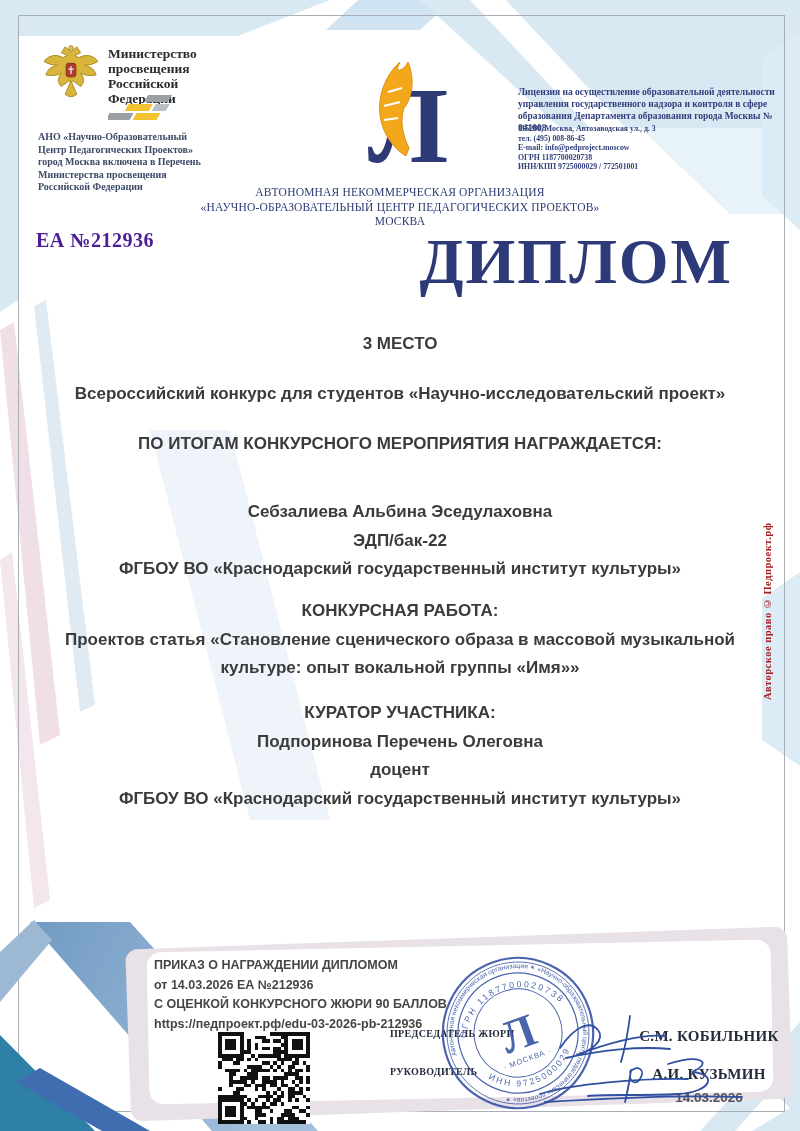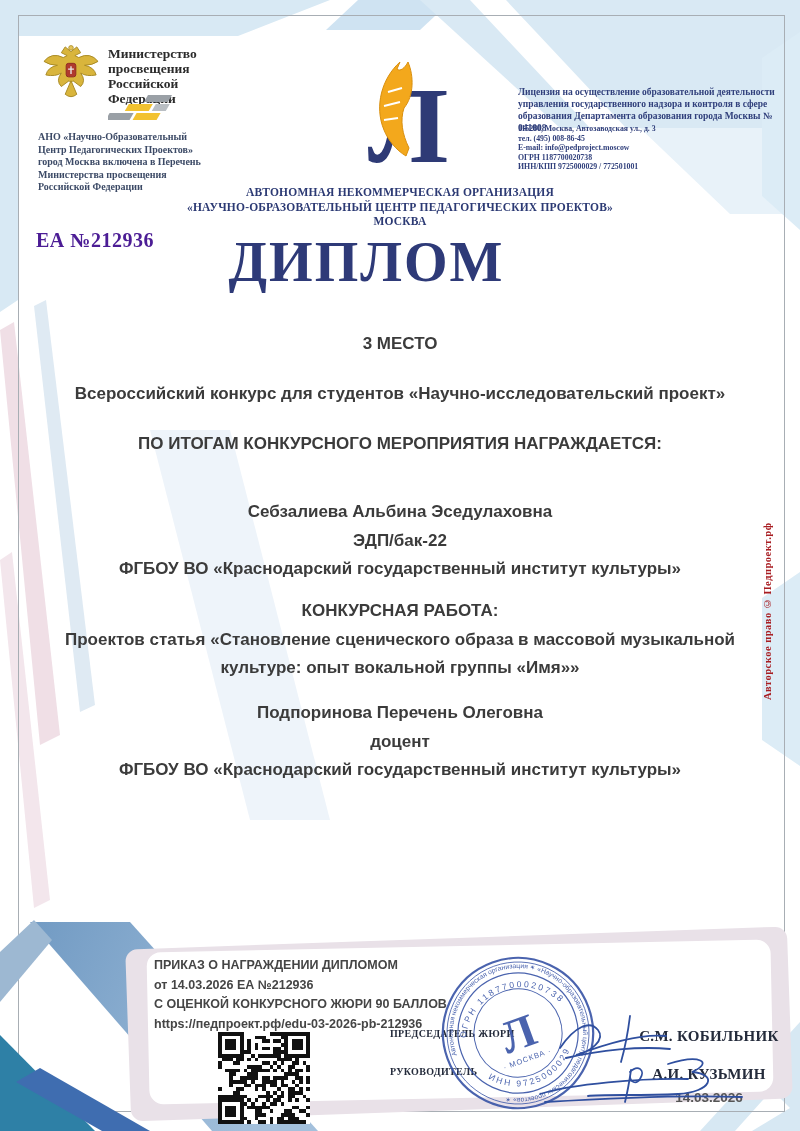--- a/index.html
+++ b/index.html
@@ -21,25 +21,25 @@
   .hdr{z-index:5;}
   .ministry-name{left:108px;top:46px;width:118px;font-family:"Liberation Serif",serif;
       font-weight:bold;font-size:13.5px;line-height:15px;color:#2b2b2b;}
   .accred{left:38px;top:131px;width:178px;font-family:"Liberation Serif",serif;
       font-weight:bold;font-size:10px;line-height:12.5px;color:#3c4a66;}
   .license{left:518px;top:86px;width:268px;font-family:"Liberation Serif",serif;
       font-weight:bold;font-size:9.5px;line-height:12px;color:#31407c;}
   .contacts{left:518px;top:124px;width:250px;font-family:"Liberation Serif",serif;
       font-weight:bold;font-size:7.8px;line-height:9.6px;color:#31407c;}
   .orgname{left:0;top:185px;width:800px;text-align:center;font-family:"Liberation Serif",serif;
-      font-weight:bold;font-size:11.5px;line-height:14.5px;color:#2c3a74;letter-spacing:.2px;}
+      font-weight:normal;font-size:11.5px;line-height:14.5px;color:#2c3a74;letter-spacing:.2px;}
   .ea-num{left:36px;top:229px;font-family:Liberation Serif, serif;font-weight:bold;
       font-size:20px;color:#4c1d95;letter-spacing:.5px;}
-  .diploma-title{left:0;top:216px;width:733px;text-align:center;
-      font-family:"Liberation Serif",serif;font-weight:bold;font-size:56px;line-height:92px;
+  .diploma-title{left:0;top:216px;width:733px;text-align:right;
+      font-family:"Liberation Serif",serif;font-weight:bold;font-size:64px;line-height:92px;
       color:#2e3a78;letter-spacing:2px;}
 
   
   .body-txt{z-index:5;left:30px;width:740px;text-align:center;font-weight:bold;
       color:#3b3b3b;font-size:17px;}
   .lh{line-height:28.5px;}
 
   
   .order{z-index:5;left:154px;top:956px;width:330px;font-size:12.5px;line-height:19.5px;
       font-weight:bold;color:#454545;text-align:left;}
@@ -157,20 +157,21 @@
     <div>ФГБОУ ВО «Краснодарский государственный институт культуры»</div>
   </div>
 
   <div class="abs body-txt lh" style="top:597px">
     <div>КОНКУРСНАЯ РАБОТА:</div>
     <div>Проектов статья «Становление сценического образа в массовой музыкальной</div>
     <div>культуре: опыт вокальной группы «Имя»»</div>
   </div>
 
   <div class="abs body-txt lh" style="top:699px">
+    <div>КУРАТОР УЧАСТНИКА:</div>
     <div>Подпоринова Перечень Олеговна</div>
     <div>доцент</div>
     <div>ФГБОУ ВО «Краснодарский государственный институт культуры»</div>
   </div>
 
   <div class="abs copyright">Авторское право © Педпроект.рф</div>
 
   <div class="abs order">
     <div>ПРИКАЗ О НАГРАЖДЕНИИ ДИПЛОМОМ</div>
     <div>от 14.03.2026 ЕА №212936</div>

